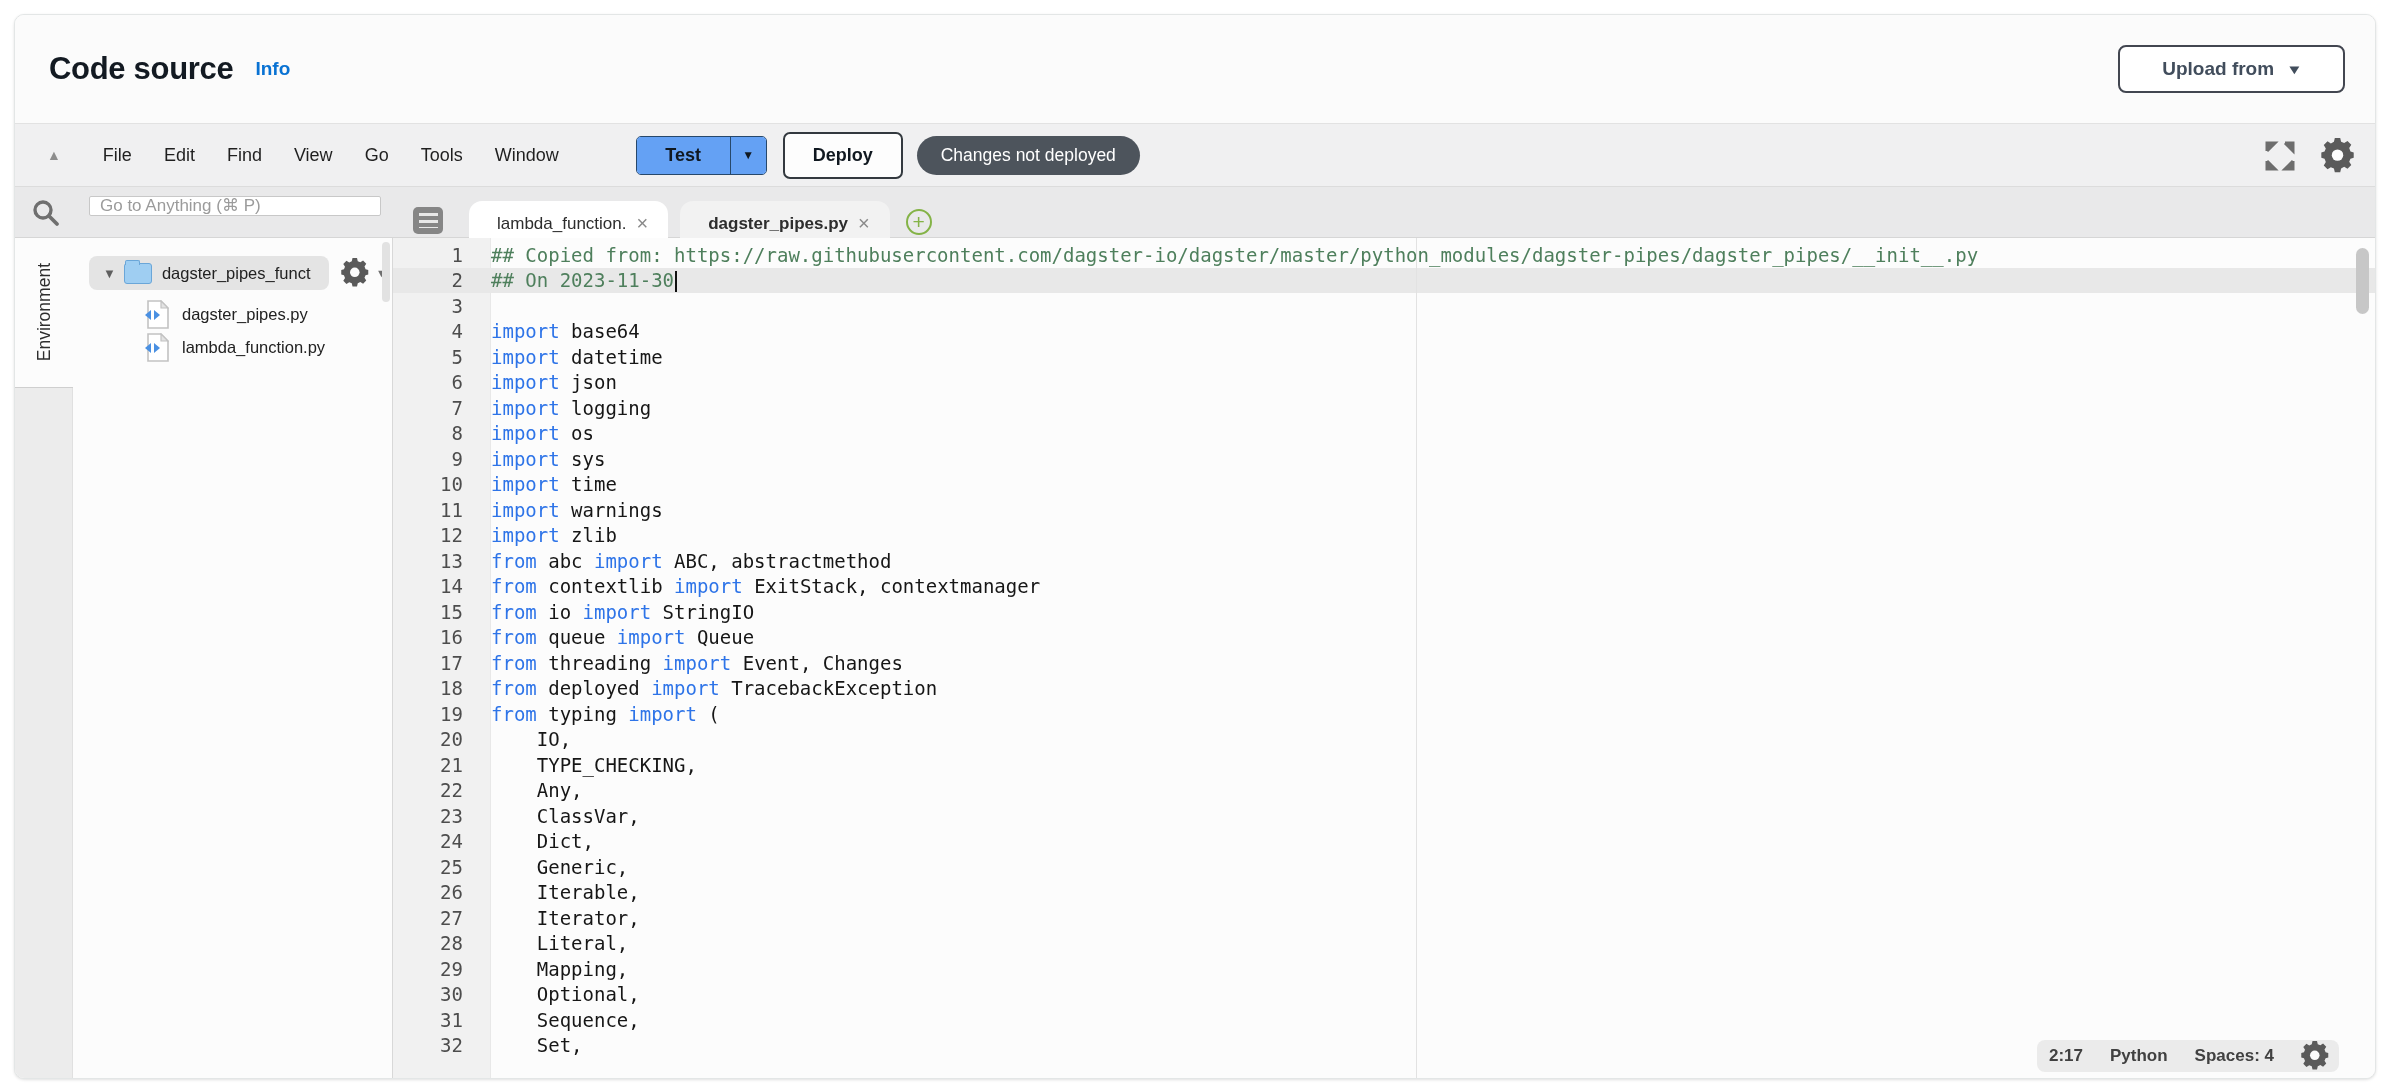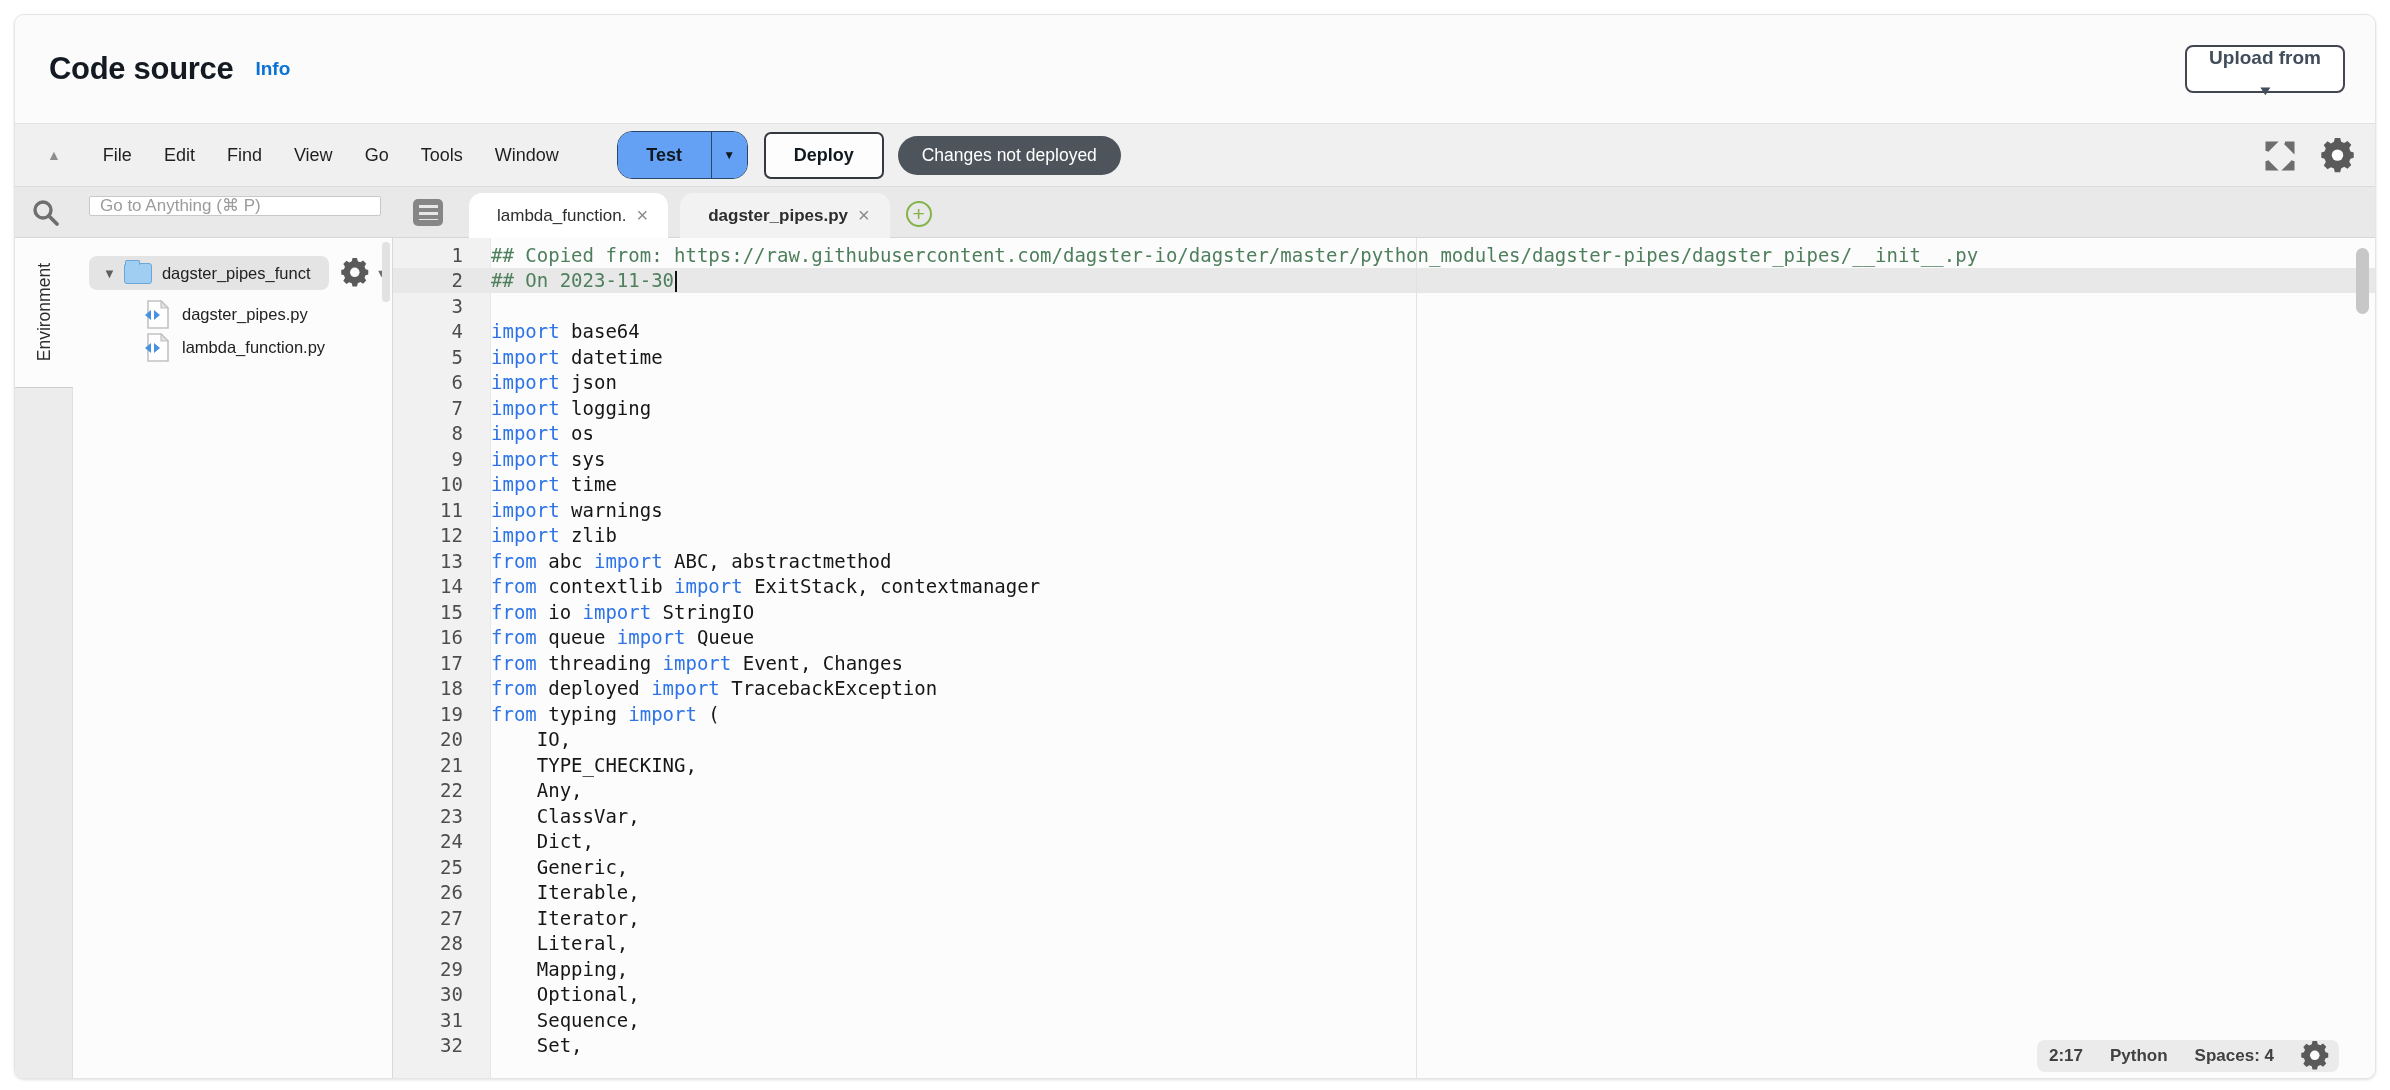--- a/index.html
+++ b/index.html
@@ -8,34 +8,34 @@
 
   .card { position: absolute; left: 14px; top: 14px; width: 2362px; height: 1065px;
     background: #fbfbfb; border: 1px solid #e3e6e6; border-radius: 10px;
     box-shadow: 0 1px 3px rgba(0,0,0,.12); overflow: hidden; }
 
   
   .card-header { position: absolute; left:0; top:0; right:0; height:108px; background:#fbfbfb; }
   .title-row { position:absolute; left:34px; top:0; height:108px; display:flex; align-items:center; gap:22px; }
   .page-title { font-size:31px; font-weight:800; color:#131a22; letter-spacing:-0.3px; }
   .info-link { font-size:19px; font-weight:700; color:var(--info-link); text-decoration:none; cursor:pointer; }
-  .upload-btn { position:absolute; right:30px; top:30px; height:48px; padding:0 22px;
+  .upload-btn { position:absolute; right:30px; top:30px; height:48px; padding:0 42px;
     background:#fff; border:2px solid var(--upload-border); border-radius:8px;
     font-size:19px; font-weight:700; color:#414d5c; display:flex; align-items:center; gap:14px; cursor:pointer;
-    font-family:"Liberation Sans",sans-serif;flex-direction:column; }
+    font-family:"Liberation Sans",sans-serif; }
   .upload-btn .caret { font-size:13px; transform:scaleX(1.3); }
 
   
   .menubar { position:absolute; left:0; top:108px; right:0; height:64px; background:#f0f0f1;
     border-top:1px solid #e2e2e2; border-bottom:1px solid #dcdcdc;
     display:flex; align-items:center; }
   .collapse-tri { color:#8d8d8d; font-size:14px; margin-left:32px; cursor:pointer; }
   .menu-items { display:flex; align-items:center; margin-left:26px; }
   .menu-item { font-size:18px; color:#1f1f1f; padding:8px 16px; cursor:pointer; }
-  .test-split { display:flex; margin-left:42px; height:48px; border:1px solid #27486b; border-radius:15px; overflow:hidden; }
+  .test-split { display:flex; margin-left:61px; height:39px; border:1px solid #27486b; border-radius:5px; overflow:hidden; }
   .test-main { background:var(--accent-blue); border:none; width:93px; font-size:18px; font-weight:700;
     color:#101820; cursor:pointer; font-family:"Liberation Sans",sans-serif; }
   .test-caret { background:var(--accent-blue); border:none; border-left:1px solid #27486b; width:36px;
     font-size:12px; color:#101820; cursor:pointer; }
   .deploy { margin-left:16px; height:47px; padding:0 28px; background:#fdfdfd; border:2px solid #33393f;
     border-radius:7px; font-size:18px; font-weight:700; color:#101820; cursor:pointer;
     font-family:"Liberation Sans",sans-serif; }
   .badge { margin-left:14px; height:39px; padding:0 24px; background:var(--badge-bg); color:#fff;
     border-radius:20px; font-size:17.5px; display:flex; align-items:center;text-align:right; }
   .mb-right { position:absolute; right:18px; top:0; height:64px; display:flex; align-items:center; gap:26px; }
@@ -44,21 +44,21 @@
 
   
   .strip { position:absolute; left:0; top:172px; right:0; height:51px; background:#e9e9ea;
     border-bottom:1px solid #d6d6d6; }
   .search-zone { position:absolute; left:0; top:0; width:378px; height:51px; display:flex; align-items:center; }
   .search-icon { margin-left:16px; }
   .search-input { position:absolute; left:74px; top:9px; width:292px; height:20px; background:#fff;
     border:1px solid #c8c8c8; border-radius:2px; font-size:17px; color:#333; padding:0 10px;
     font-family:"Liberation Sans",sans-serif; }
   .search-input::placeholder { color:#9b9b9b; }
-  .tabbar { position:absolute; left:378px; right:0; top:0; height:51px; display:flex; align-items:flex-end; }
+  .tabbar { position:absolute; left:378px; right:0; top:8px; height:51px; display:flex; align-items:flex-end; }
   .tablist-icon { width:30px; height:27px; margin:0 0 12px 20px; background:#868686; border-radius:5px;
     position:relative; cursor:pointer; }
   .tablist-icon::before { content:""; position:absolute; left:6px; right:5px; top:6px; height:15px;
     background:repeating-linear-gradient(#e8e8e8 0 3px, #868686 3px 7px); }
   .tab { height:45px; display:flex; align-items:center; gap:10px; padding:0 20px 0 28px;
     border-radius:13px 13px 0 0; font-size:17px; color:#2d2d2d; cursor:pointer; position:relative; }
   .tab.inactive { background:#fff; margin-left:26px; }
   .tab.active { background:#f2f2f2; font-weight:700; margin-left:12px; }
   .tab .close { color:#8a8a8a; font-size:20px; font-weight:400; cursor:pointer; }
   .newtab { width:26px; height:26px; border:2px solid var(--new-tab-green); border-radius:50%;

